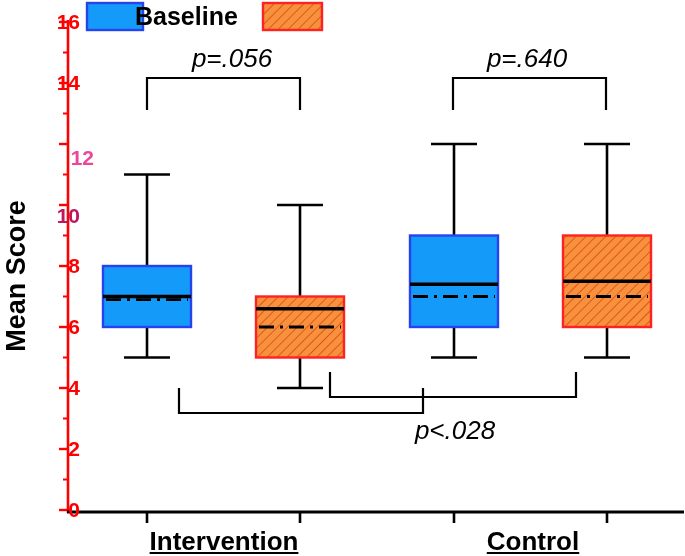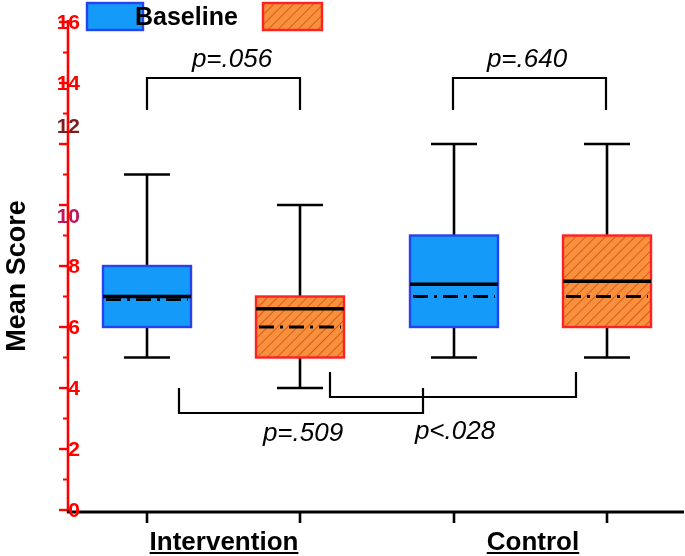--- a/index.html
+++ b/index.html
@@ -109,29 +109,28 @@
         <rect x="263" y="3" width="59" height="27" fill="#F8913D"></rect>
         <rect x="263" y="3" width="59" height="27" fill="url(#hatch)"></rect>
         <rect x="263" y="3" width="59" height="27" fill="none" stroke="#FF2222" stroke-width="2.4"></rect>
       </g>
     </svg>
 
   <div class="txt legend-label" style="left:135px;">Baseline</div>
 
   <div class="txt p-label" style="left:232px;top:44px;">p=.056</div>
   <div class="txt p-label" style="left:527px;top:44px;">p=.640</div>
-  <div class="txt p-label" style="left:303px;top:418px;">p=.509</div>
   <div class="txt p-label" style="left:455px;top:416px;text-align:center;">p&lt;.028</div>
 
   <div class="txt y-axis-title">Mean Score</div>
 
   <div class="txt cat-label" style="left:224px;">Intervention</div>
   <div class="txt cat-label" style="left:533px;">Control</div>
 <div class="ytick" style="top: 497px; color: rgb(255, 0, 0);">0</div>
     <div class="ytick" style="top: 436px; color: rgb(255, 0, 0);">2</div>
     <div class="ytick" style="top: 375px; color: rgb(255, 0, 0);">4</div>
     <div class="ytick" style="top: 314px; color: rgb(255, 0, 0);">6</div>
     <div class="ytick" style="top: 253px; color: rgb(255, 0, 0);">8</div>
     <div class="ytick" style="top: 203px; color: #be185d;">10</div>
-    <div class="ytick" style="top: 113px; color: #7f1d1d;">12</div>
+    <div class="ytick" style="top: 145px; color: #ec4899; margin-left: 14px;">12</div>
     <div class="ytick" style="top: 70px; color: rgb(255, 0, 0);">14</div>
     <div class="ytick" style="top: 9px; color: rgb(255, 0, 0);">16</div>
   </div>
 
 </body></html>

